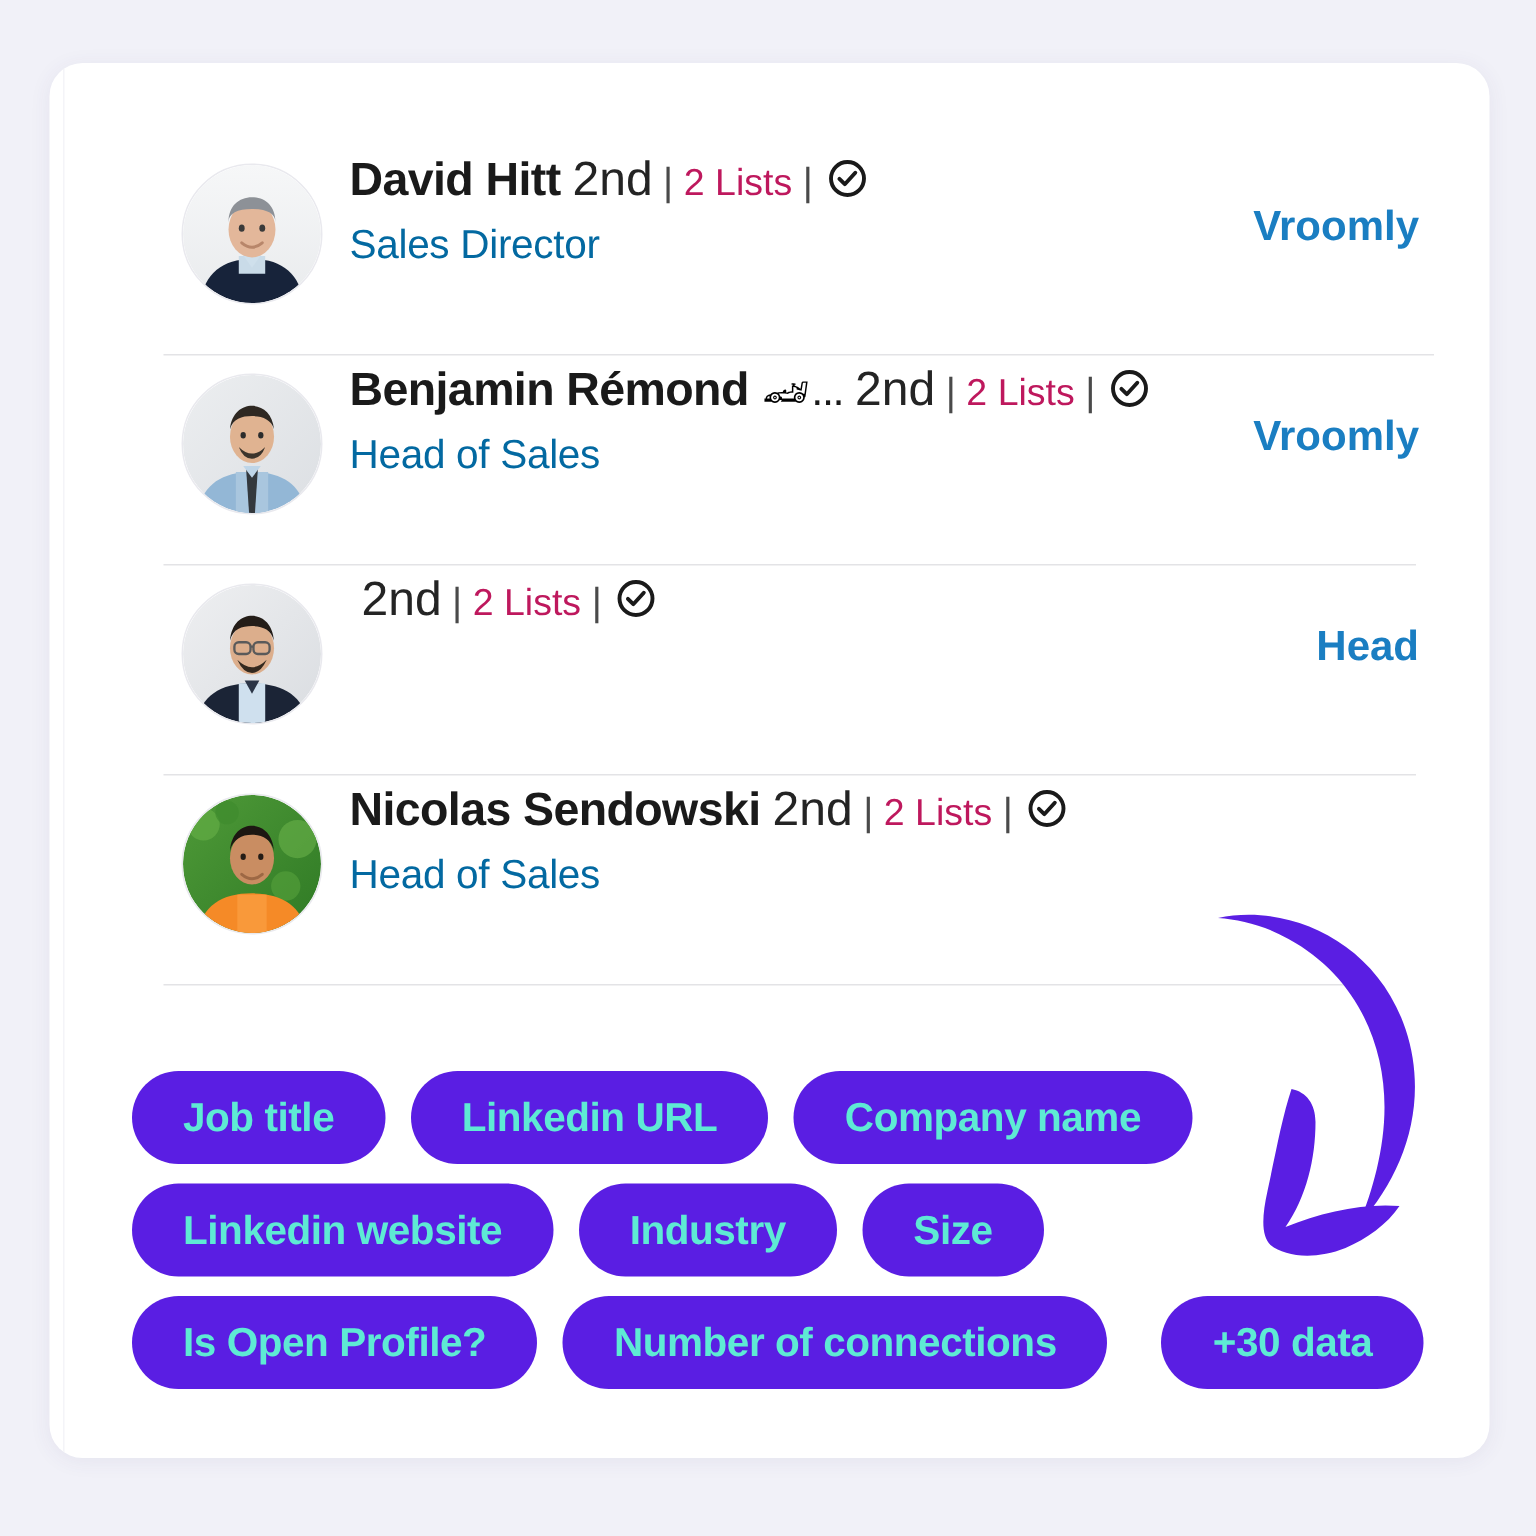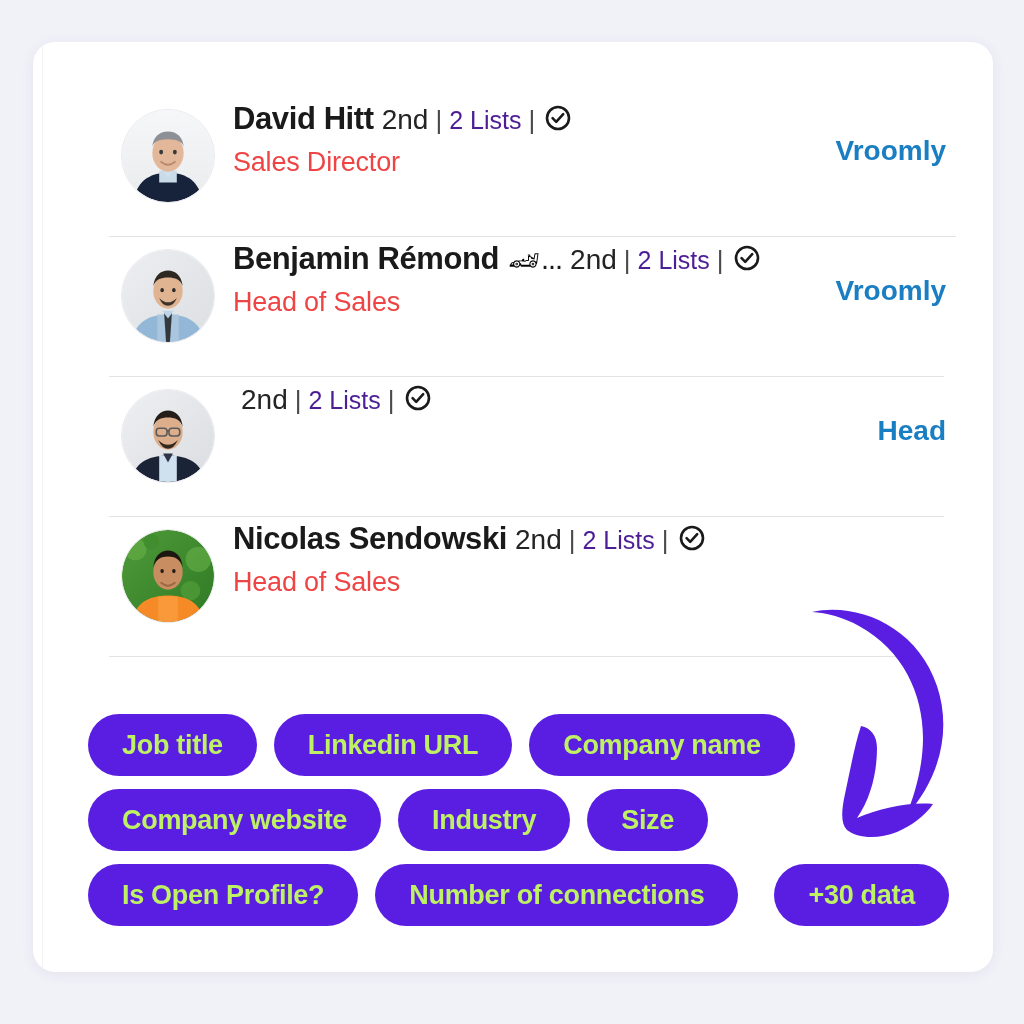--- a/index.html
+++ b/index.html
@@ -107,51 +107,51 @@
     line-height: 1;
   }
   .name-ellipsis {
     font-size: 29px;
     color: #1a1a1a;
     font-weight: 500;
     margin-left: 1px;
     letter-spacing: -1px;
   }
   .degree {
-    font-size: 28px;
+    font-size: 32px;
     color: #242424;
     margin-left: 8px;
     font-weight: 400;
   }
   .sep {
     font-size: 26px;
     color: #4a4a4a;
     margin-left: 7px;
     margin-right: 7px;
     font-weight: 300;
   }
   .lists {
     font-size: 25px;
-    color: #4c1d95;
+    color: #be185d;
     font-weight: 400;
   }
   .verified-icon {
     display: inline-flex;
     align-items: center;
     justify-content: center;
     width: 28px;
     height: 28px;
     margin-left: 2px;
     position: relative;
     top: 3px;
   }
   .verified-icon svg { display: block; }
   .person-title {
     font-size: 27px;
-    color: #ef4444;
+    color: #0369a1;
     margin-top: 10px;
     letter-spacing: -0.2px;
   }
 
   
   .company {
     flex: 0 0 auto;
     font-size: 28px;
     font-weight: bold;
     color: #1a7ec2;
@@ -168,21 +168,21 @@
     top: 672px;
     width: 880px;
   }
   .tag-row {
     display: flex;
     gap: 17px;
     margin-bottom: 13px;
   }
   .tag {
     background: #5a1ee3;
-    color: #bef264;
+    color: #5eead4;
     border-radius: 40px;
     height: 62px;
     display: inline-flex;
     align-items: center;
     justify-content: center;
     padding: 0 34px;
     font-size: 27px;
     font-weight: bold;
     letter-spacing: -0.3px;
     white-space: nowrap;
@@ -397,21 +397,21 @@
 
     </div>
 
     <div class="tag-area">
       <div class="tag-row row1">
         <div class="tag">Job title</div>
         <div class="tag">Linkedin URL</div>
         <div class="tag">Company name</div>
       </div>
       <div class="tag-row row2">
-        <div class="tag">Company website</div>
+        <div class="tag">Linkedin website</div>
         <div class="tag">Industry</div>
         <div class="tag">Size</div>
       </div>
       <div class="tag-row row3">
         <div class="tag">Is Open Profile?</div>
         <div class="tag">Number of connections</div>
         <div class="tag">+30 data</div>
       </div>
     </div>
 

